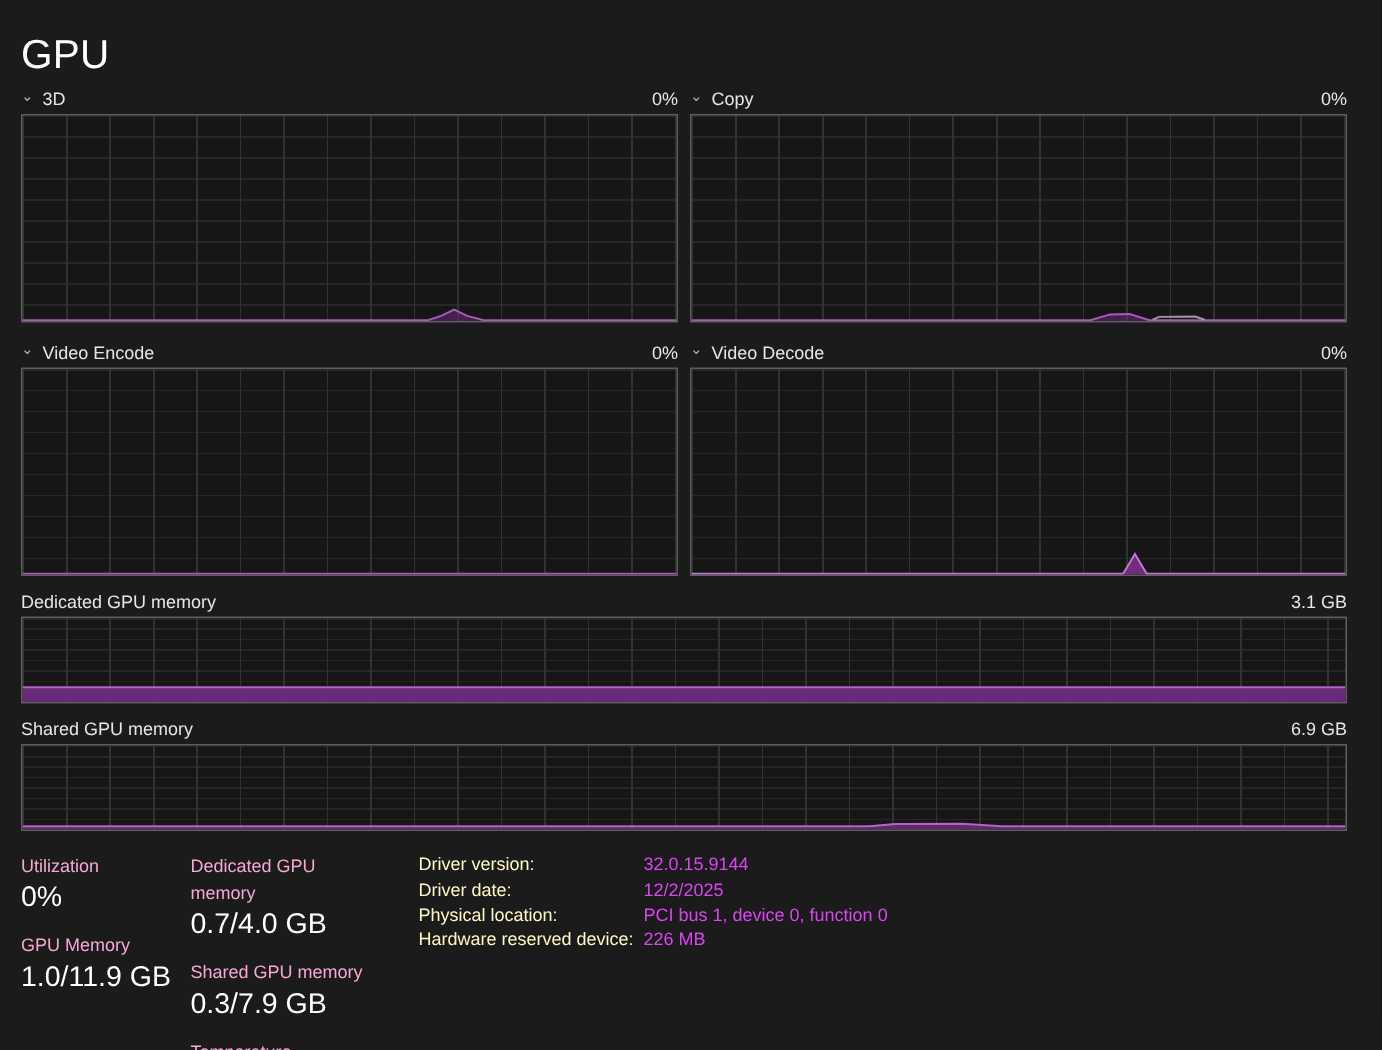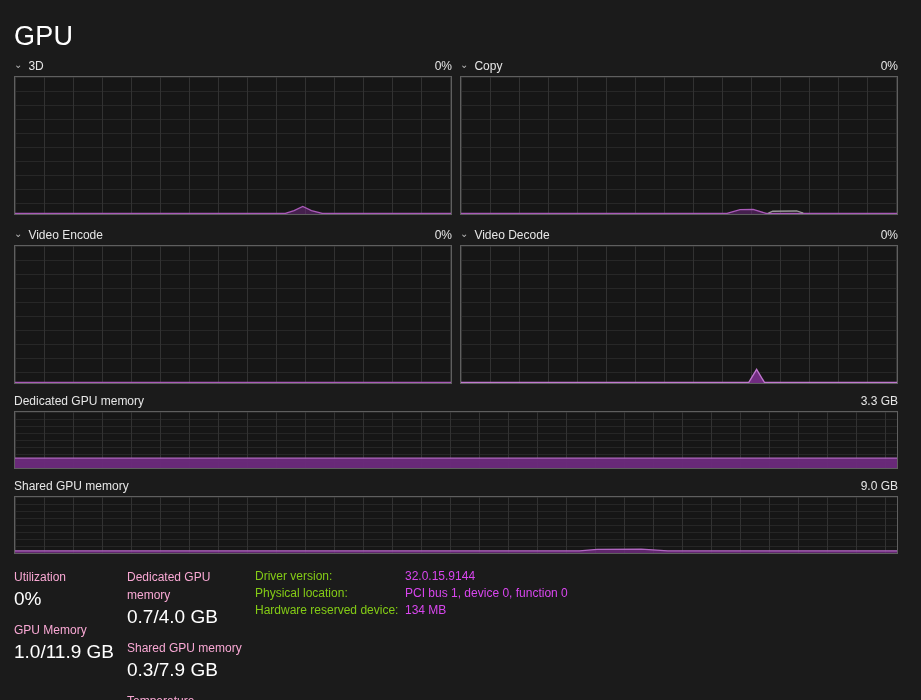--- a/index.html
+++ b/index.html
@@ -41,21 +41,21 @@
 
   .footer { display:flex; margin-top:14px; }
   .stat-col1 { width:113px; }
   .stat-col2 { width:128px; }
   .stat { margin-bottom:9px; }
   .stat-label { font-size:12px; color:#f9a8d4; line-height:18px; }
   .stat-value { font-size:19px; color:#fff; line-height:26px; font-weight:400; }
 
   .details { font-size:12px; color:#fff; }
   .detail-row { display:flex; line-height:16.8px; }
-  .detail-label { width:150px; color:#84cc16; }
+  .detail-label { width:150px; color:#fef9c3;margin-left:24px; }
   .detail-value { color:#d946ef; }
 </style>
 </head>
 <body>
 
 <div class="page">
 
   <div class="top-header">
     <div class="page-title">GPU</div>
   </div>
@@ -129,38 +129,38 @@
     </div>
   </div>
 
   <div class="mem-gap"></div>
 
   <div>
     <div class="chart-header">
       <span class="left">
         <span>Dedicated GPU memory</span>
       </span>
-      <span class="pct">3.3 GB</span>
+      <span class="pct">3.1 GB</span>
     </div>
     <div class="graph mem">
       <svg viewBox="0 0 100 100" preserveAspectRatio="none">
           <polygon points="0,100 0,82.50 100,82.50 100,100" fill="rgba(109,42,125,0.95)"></polygon>
           <polyline points="0,82.50 100,82.50" fill="none" stroke="#b066c0" stroke-width="1.3" vector-effect="non-scaling-stroke"></polyline>
         </svg>
     </div>
   </div>
 
   <div class="mem-gap"></div>
 
   <div>
     <div class="chart-header">
       <span class="left">
         <span>Shared GPU memory</span>
       </span>
-      <span class="pct">9.0 GB</span>
+      <span class="pct">6.9 GB</span>
     </div>
     <div class="graph mem">
       <svg viewBox="0 0 100 100" preserveAspectRatio="none">
           <polygon points="0,100 0,96.20 64,96.20 66,93.42 71,93.04 74,96.20 100,96.20 100,100" fill="rgba(109,42,125,0.85)"></polygon>
           <polyline points="0,96.20 64,96.20 66,93.42 71,93.04 74,96.20 100,96.20" fill="none" stroke="#b066c0" stroke-width="1.3" vector-effect="non-scaling-stroke"></polyline>
         </svg>
     </div>
   </div>
 
   <div class="footer">
@@ -187,23 +187,27 @@
         <div class="stat-label">Temperature</div>
 
       </div>
     </div>
     <div class="details">
       <div class="detail-row">
         <span class="detail-label">Driver version:</span>
         <span class="detail-value">32.0.15.9144</span>
       </div>
       <div class="detail-row">
+        <span class="detail-label">Driver date:</span>
+        <span class="detail-value">12/2/2025</span>
+      </div>
+      <div class="detail-row">
         <span class="detail-label">Physical location:</span>
         <span class="detail-value">PCI bus 1, device 0, function 0</span>
       </div>
       <div class="detail-row">
         <span class="detail-label">Hardware reserved device:</span>
-        <span class="detail-value">134 MB</span>
+        <span class="detail-value">226 MB</span>
       </div>
     </div>
   </div>
 
 </div>
 
 </body></html>

